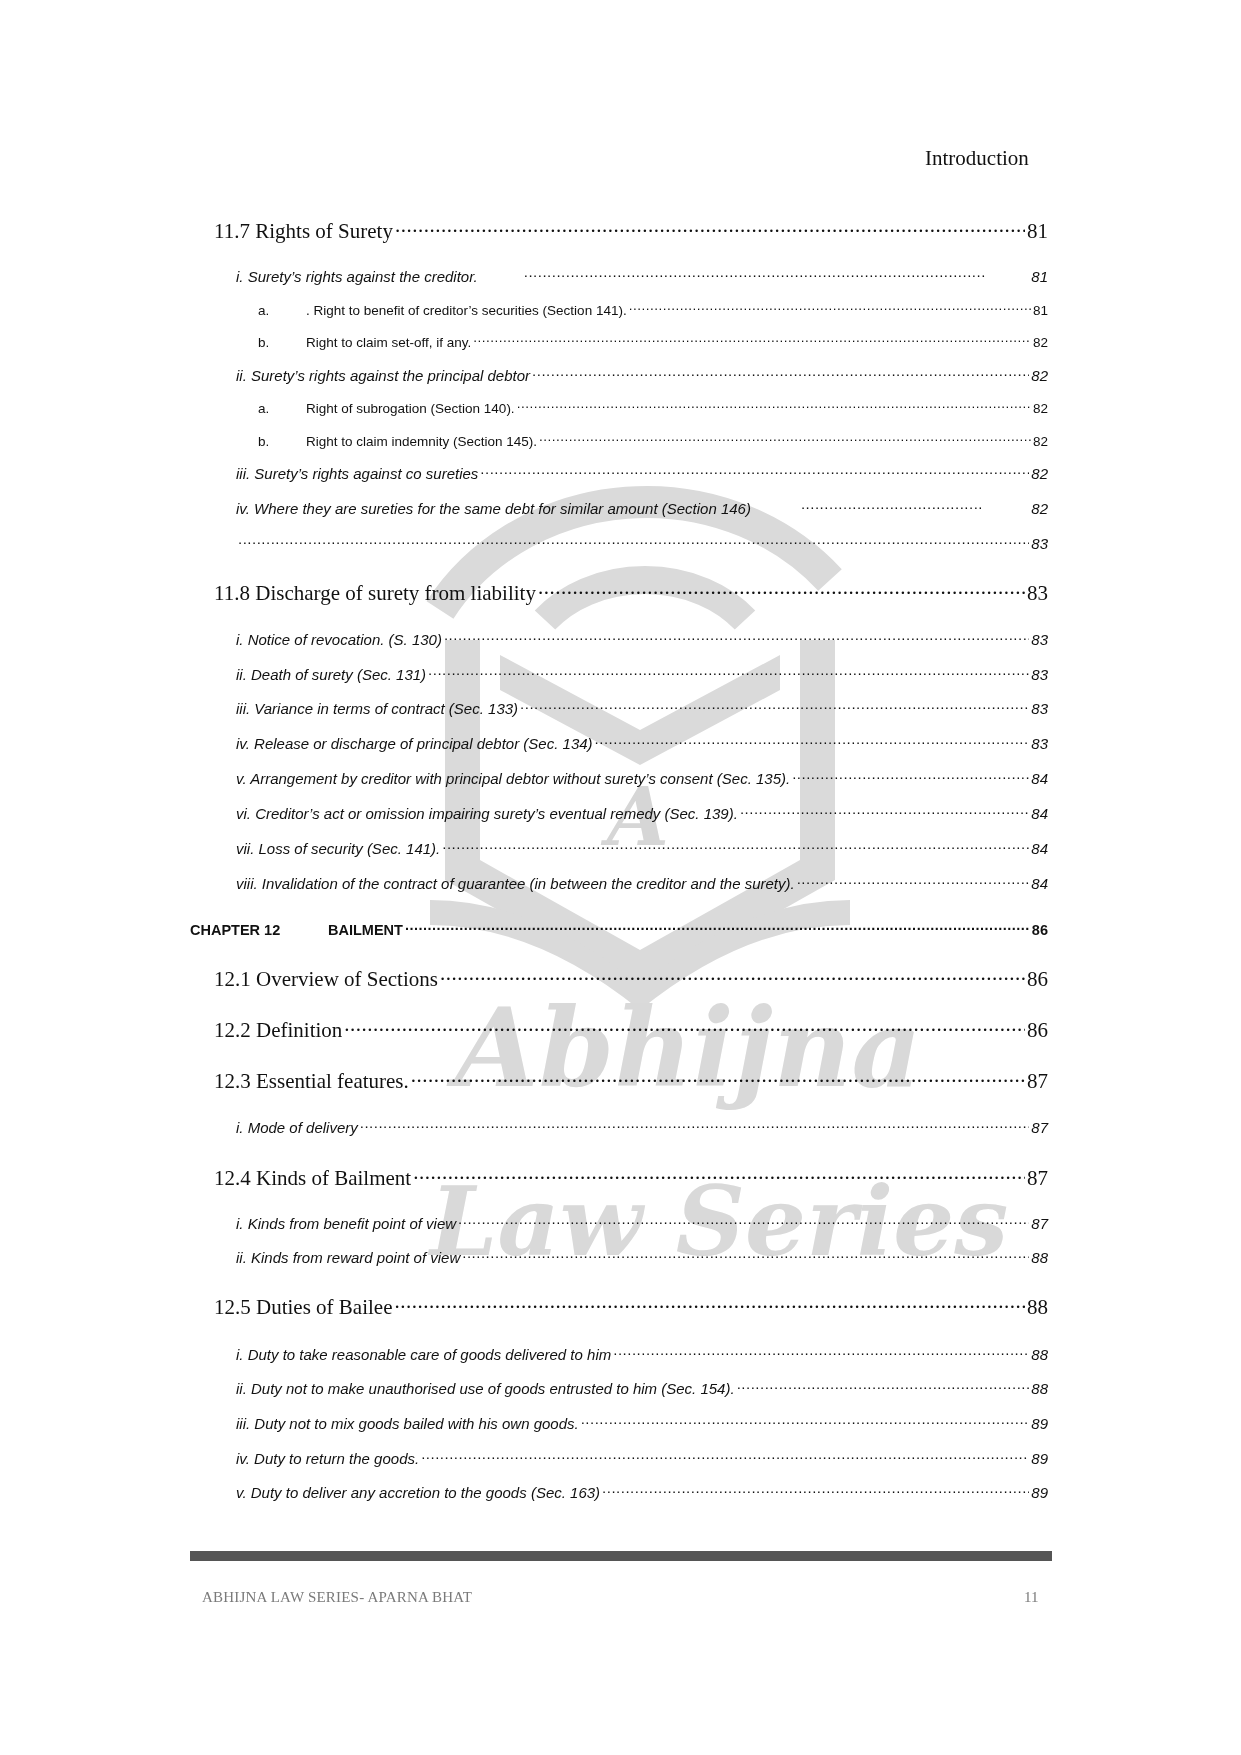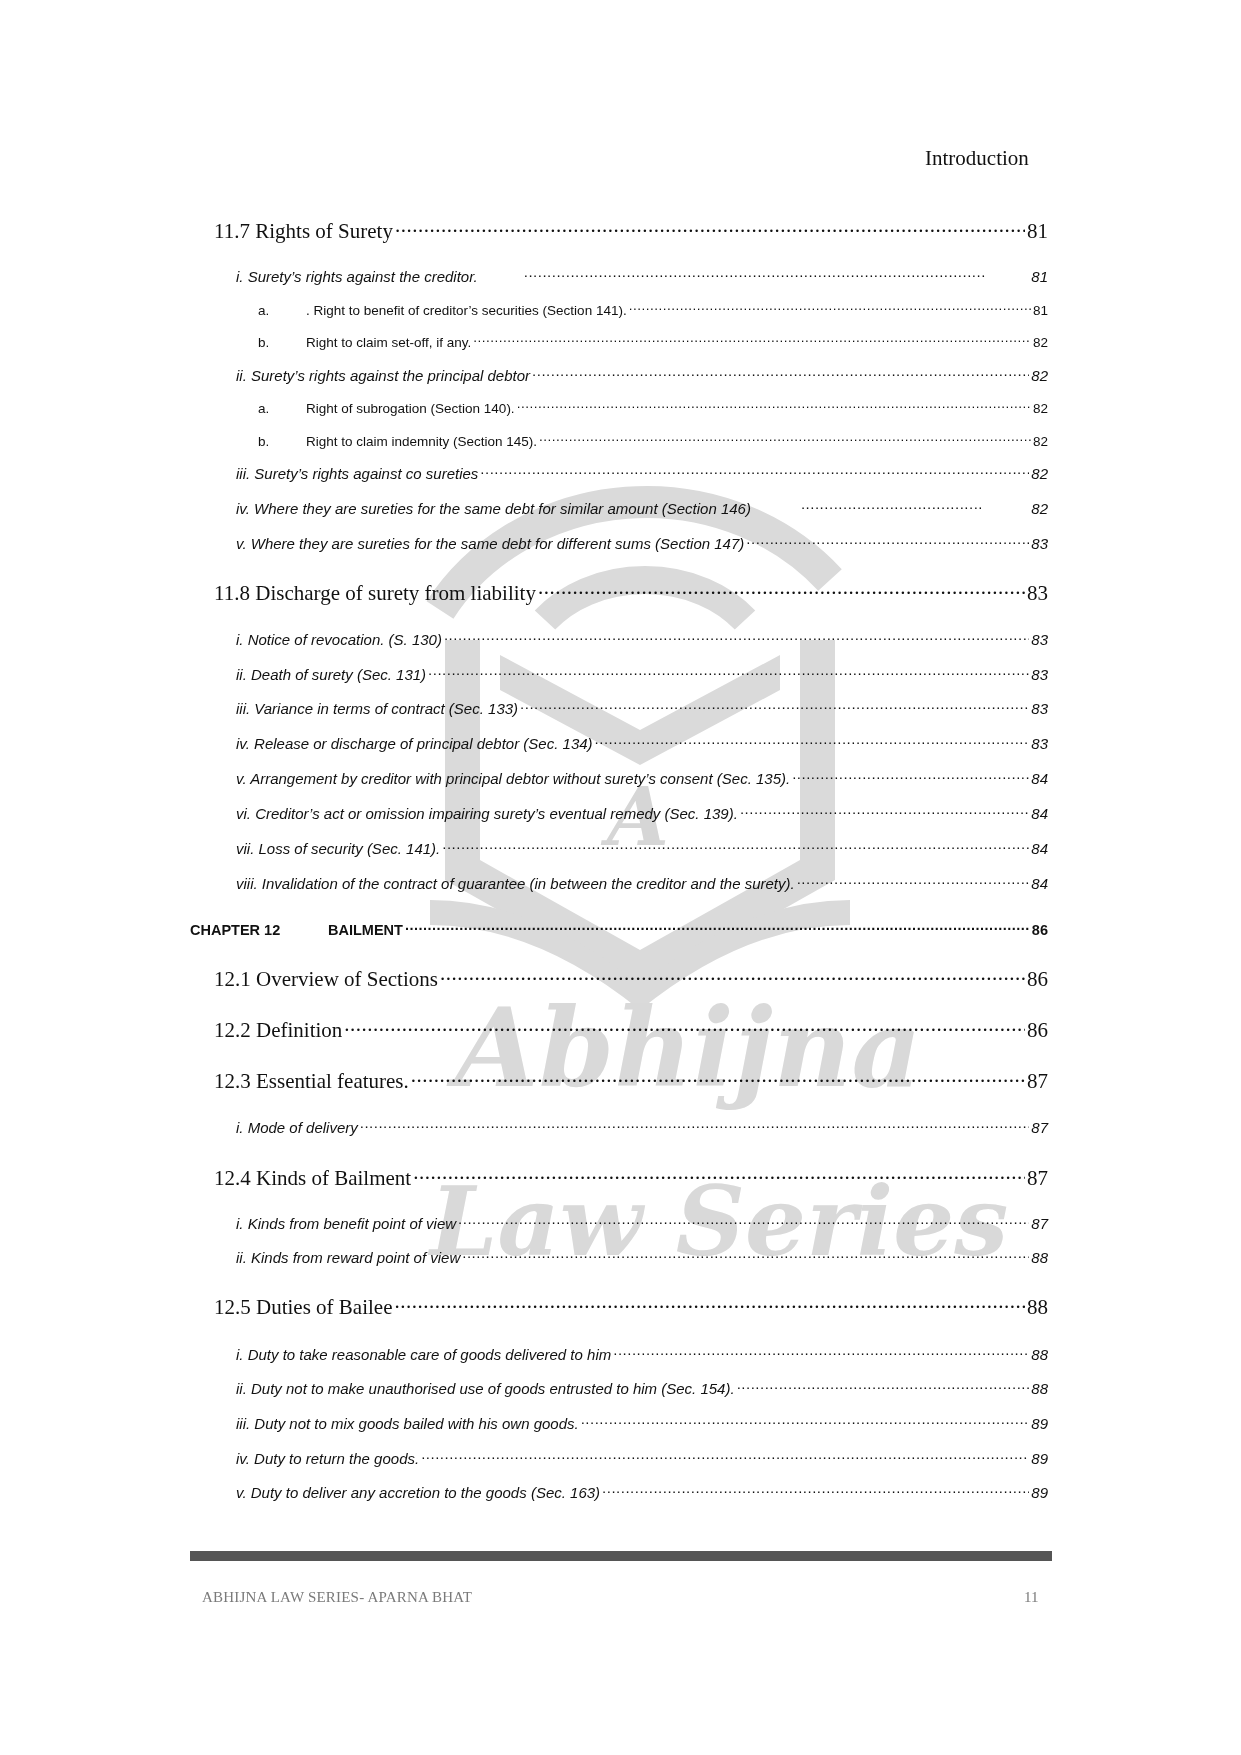--- a/index.html
+++ b/index.html
@@ -109,21 +109,20 @@
         <span class="label">iii. Surety’s rights against co sureties</span>
         <span class="leader"></span>
         <span class="pg">82</span>
       </div>
       <div class="toc-line lvl-item" style="top: 494px; gap: 48px;">
         <span class="label">iv. Where they are sureties for the same debt for similar amount (Section 146)</span>
         <span class="leader"></span>
         <span class="pg">82</span>
       </div>
       <div class="toc-line lvl-item" style="top: 529px;">
-        <span class="label">v. Where they are sureties for the same debt for different sums (Section 147)</span>
         <span class="leader"></span>
         <span class="pg">83</span>
       </div>
       <div class="toc-line lvl-section" style="top: 574px;">
         <span class="label">11.8 Discharge of surety from liability</span>
         <span class="leader"></span>
         <span class="pg">83</span>
       </div>
       <div class="toc-line lvl-item" style="top: 625px;">
         <span class="label">i. Notice of revocation. (S. 130)</span>

